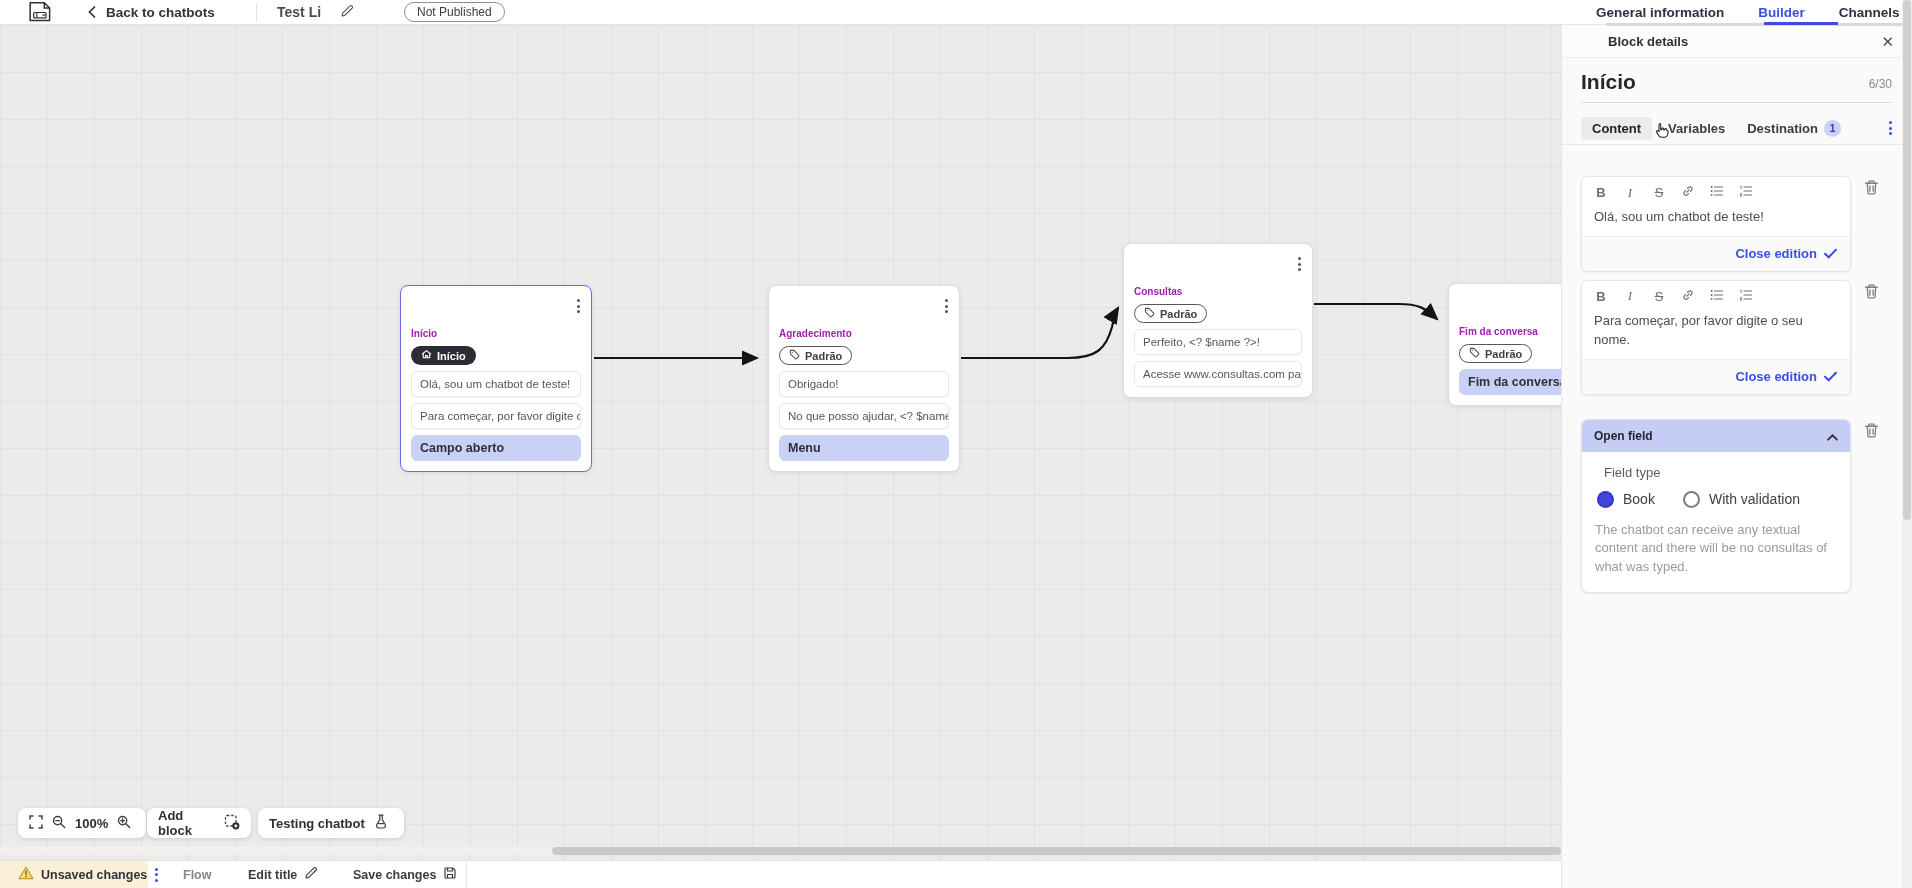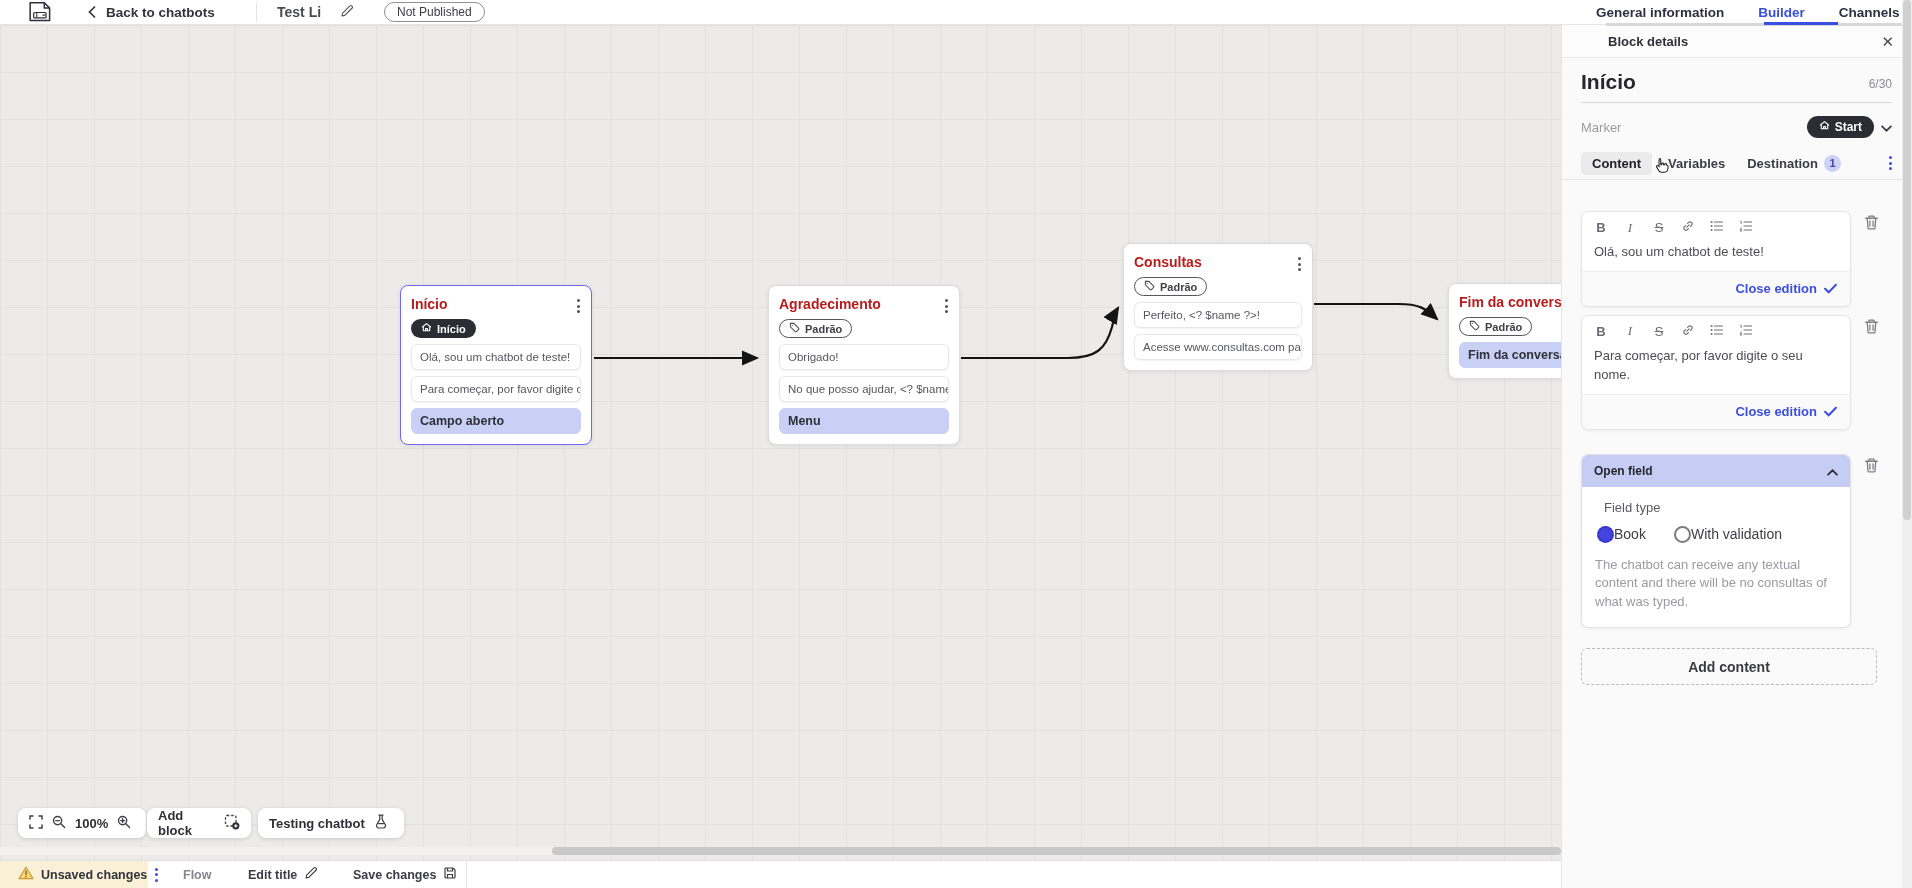--- a/index.html
+++ b/index.html
@@ -7,37 +7,37 @@
   #app { position:relative; width:1912px; height:888px; background:#fff; overflow:hidden; }
 
   
   .topbar { position:absolute; left:0; top:0; width:1912px; height:25px; background:#fff; border-bottom:1px solid #e6e6e6; z-index:6; }
   .logo { position:absolute; left:24px; top:1px; }
   .back-chip { position:absolute; left:88px; top:0; height:25px; display:flex; align-items:center; gap:10px; cursor:pointer; }
   .back-label { font-size:13.5px; font-weight:700; color:#33333c; }
   .top-sep { position:absolute; left:256px; top:3px; width:1px; height:19px; background:#e3e3e3; }
   .bot-title { position:absolute; left:277px; top:4px; font-size:14px; font-weight:700; color:#4a4a52; }
   .title-pencil { position:absolute; left:340px; top:4px; }
-  .status-pill { position:absolute; left:384px; top:2px; height:20px; border:1.4px solid #8f9096; border-radius:11px; padding:4px 12px; font-size:12px; color:#3c3c44; display:flex; align-items:center; background:#fff; }
+  .status-pill { position:absolute; left:404px; top:2px; height:20px; border:1.4px solid #8f9096; border-radius:11px; padding:4px 12px; font-size:12px; color:#3c3c44; display:flex; align-items:center; background:#fff; }
   .topnav { position:absolute; left:1596px; top:0; height:25px; display:flex; gap:34px; align-items:center; }
   .topnav .nav-item { font-size:13.5px; font-weight:700; color:#2e3042; cursor:pointer; }
   .topnav .nav-item.active { color:#3a4ee0; }
   .nav-track { position:absolute; left:1606px; top:23px; width:300px; height:3px; background:#d8d8d8; }
   .nav-underline { position:absolute; left:1764px; top:22px; width:74px; height:3px; background:#3a4ee0; z-index:7; }
 
   
   .canvas { position:absolute; left:0; top:25px; width:1561px; height:835px; overflow:hidden;
     background-color:#ecebea;
     background-image:linear-gradient(#e2e1e0 1px, transparent 1px),linear-gradient(90deg,#e2e1e0 1px, transparent 1px);
     background-size:47px 47px; }
   .edges { position:absolute; left:0; top:0; width:1561px; height:835px; z-index:1; }
 
   .node { position:absolute; background:#fff; border:1px solid #dcdcdf; border-radius:8px; box-shadow:0 1px 5px rgba(0,0,0,.08); padding:10px; z-index:2; }
   .node.selected { border:1.6px solid #6f66f0; }
-  .node-title { font-size:14px; font-weight:700; color:#b91c1c; padding-right:18px; white-space:nowrap; overflow:hidden; }
+  .node-title { font-size:10px; font-weight:700; color:#a21caf; padding-right:18px; white-space:nowrap; overflow:hidden;margin-top:32px; }
   .kebab { position:absolute; right:11px; top:13px; display:flex; flex-direction:column; gap:2.5px; cursor:pointer; }
   .kebab i { width:3px; height:3px; border-radius:50%; background:#53535b; display:block; }
   .kebab.blue i { background:#3a4ee0; }
   .badge-dark, .badge-outline { display:inline-flex; align-items:center; gap:5px; font-size:11px; font-weight:700; border-radius:11px; padding:3px 10px; margin-top:7px; }
   .badge-dark { background:#2c2c34; color:#fff; }
   .badge-outline { background:#fff; color:#3f3f47; border:1.3px solid #55555e; padding:2px 9px; }
   .node-item { height:26px; display:flex; align-items:center; padding:0 8px; background:#fff; border:1px solid #e8e8ec; border-radius:6px; box-shadow:0 1px 2px rgba(0,0,0,.05); font-size:11.5px; color:#56575e; margin-top:6px; white-space:nowrap; overflow:hidden; cursor:pointer; }
   .node-item.hl { background:#c8d0f6; border-color:#c8d0f6; font-weight:700; color:#2f3038; box-shadow:none; font-size:12.5px; }
 
   .tool-card { position:absolute; top:783px; height:30px; background:#fff; border-radius:8px; box-shadow:0 1px 4px rgba(0,0,0,.14); display:flex; align-items:center; gap:9px; padding:0 11px; font-size:13px; font-weight:700; color:#2f2f38; z-index:3; }
@@ -89,21 +89,21 @@
   .close-edition { color:#3a4ee0; font-weight:700; font-size:13px; cursor:pointer; }
   .trash-btn { margin-left:12px; margin-top:3px; cursor:pointer; }
 
   .openfield-row { display:flex; align-items:flex-start; margin-top:24px; }
   .of-card { width:270px; border-radius:7px; background:#fff; border:1px solid #e2e2e6; box-shadow:0 1px 3px rgba(0,0,0,.06); overflow:hidden; }
   .of-head { background:#c5cdf4; padding:7px 12px; display:flex; justify-content:space-between; align-items:center; cursor:pointer; }
   .of-title { font-size:12px; font-weight:700; color:#26262e; }
   .of-body { padding:10px 13px 15px; }
   .ft-label { font-size:13px; color:#5a5a63; margin:3px 0 11px 9px; }
   .radio-row { display:flex; align-items:center; gap:28px; margin-left:2px; }
-  .radio-opt { display:flex; align-items:center; font-size:14px; color:#3e3e46; cursor:pointer; }
+  .radio-opt { display:flex; align-items:center; gap:9px; font-size:14px; color:#3e3e46; cursor:pointer; }
   .radio { width:17px; height:17px; border-radius:50%; border:2px solid #7b7b85; background:#fff; flex:0 0 auto; }
   .radio.sel { border:2px dotted #2f2fbe; background:#4343dd; }
   .of-desc { margin-top:13px; font-size:13px; color:#9a9aa2; line-height:1.45; }
   .add-content { margin-top:20px; width:296px; height:37px; border:1.4px dashed #b9b9bf; border-radius:6px; display:flex; align-items:center; justify-content:center; font-size:14px; font-weight:700; color:#3a3a42; cursor:pointer; background:transparent; }
 
   .vscroll { position:absolute; right:0; top:0; width:10px; height:888px; background:#efefef; z-index:10; }
   .vscroll-thumb { position:absolute; top:0; left:1px; width:8px; height:520px; background:#d0d0d0; border-radius:4px; }
 </style>
 </head>
 <body>
@@ -296,34 +296,20 @@
       <span class="p-head-label">Block details</span>
       <span class="p-close">✕</span>
     </div>
 
     <div class="p-body">
       <div class="title-row">
         <input class="name-input" type="text" value="Início" style="">
         <span class="name-counter">6/30</span>
       </div>
 
-      <div class="marker-row">
-        <span class="marker-label">Marker</span>
-        <span class="marker-right">
-          <span class="start-pill">
-            <span><svg viewBox="0 0 12 12" width="11" height="11">
-                  <path d="M1.5 5.5 6 1.8l4.5 3.7M2.5 5v4.5h7V5M5 9.5V7.2h2v2.3" stroke="#fff" stroke-width="1.2" fill="none" stroke-linecap="round" stroke-linejoin="round"></path>
-                </svg></span>
-            <span>Start</span>
-          </span>
-          <span><svg viewBox="0 0 10 6" width="11" height="7">
-                <path d="M1 1l4 4 4-4" stroke="#3f3f47" stroke-width="1.6" fill="none" stroke-linecap="round"></path>
-              </svg></span>
-        </span>
-      </div>
 
       <div class="tabs-row">
         <span class="p-tab active">Content</span>
         <span class="p-tab">Variables</span>
         <span class="p-tab">
           <span>Destination</span>
           <span class="tab-badge">1</span>
         </span>
         <span class="kebab blue tabs-kebab" style="position:static;">
             <i></i>
@@ -425,21 +411,20 @@
               </span>
             </div>
             <div class="of-desc">The chatbot can receive any textual content and there will be no consultas of what was typed.</div>
           </div>
         </div>
         <span class="trash-btn"><svg viewBox="0 0 16 16" width="17" height="17">
               <path d="M2.5 4h11M5.5 4V2.8c0-.4.3-.8.8-.8h3.4c.5 0 .8.4.8.8V4M4 4l.7 9.2c0 .5.4.8.8.8h5c.4 0 .8-.3.8-.8L12 4M6.5 6.5v5M9.5 6.5v5" stroke="#7b7b84" stroke-width="1.2" fill="none" stroke-linecap="round"></path>
             </svg></span>
       </div>
 
-      <button class="add-content">Add content</button>
     </div>
   </div>
 
   <div class="vscroll">
     <div class="vscroll-thumb"></div>
   </div>
 
 </div>
 
 </body></html>

